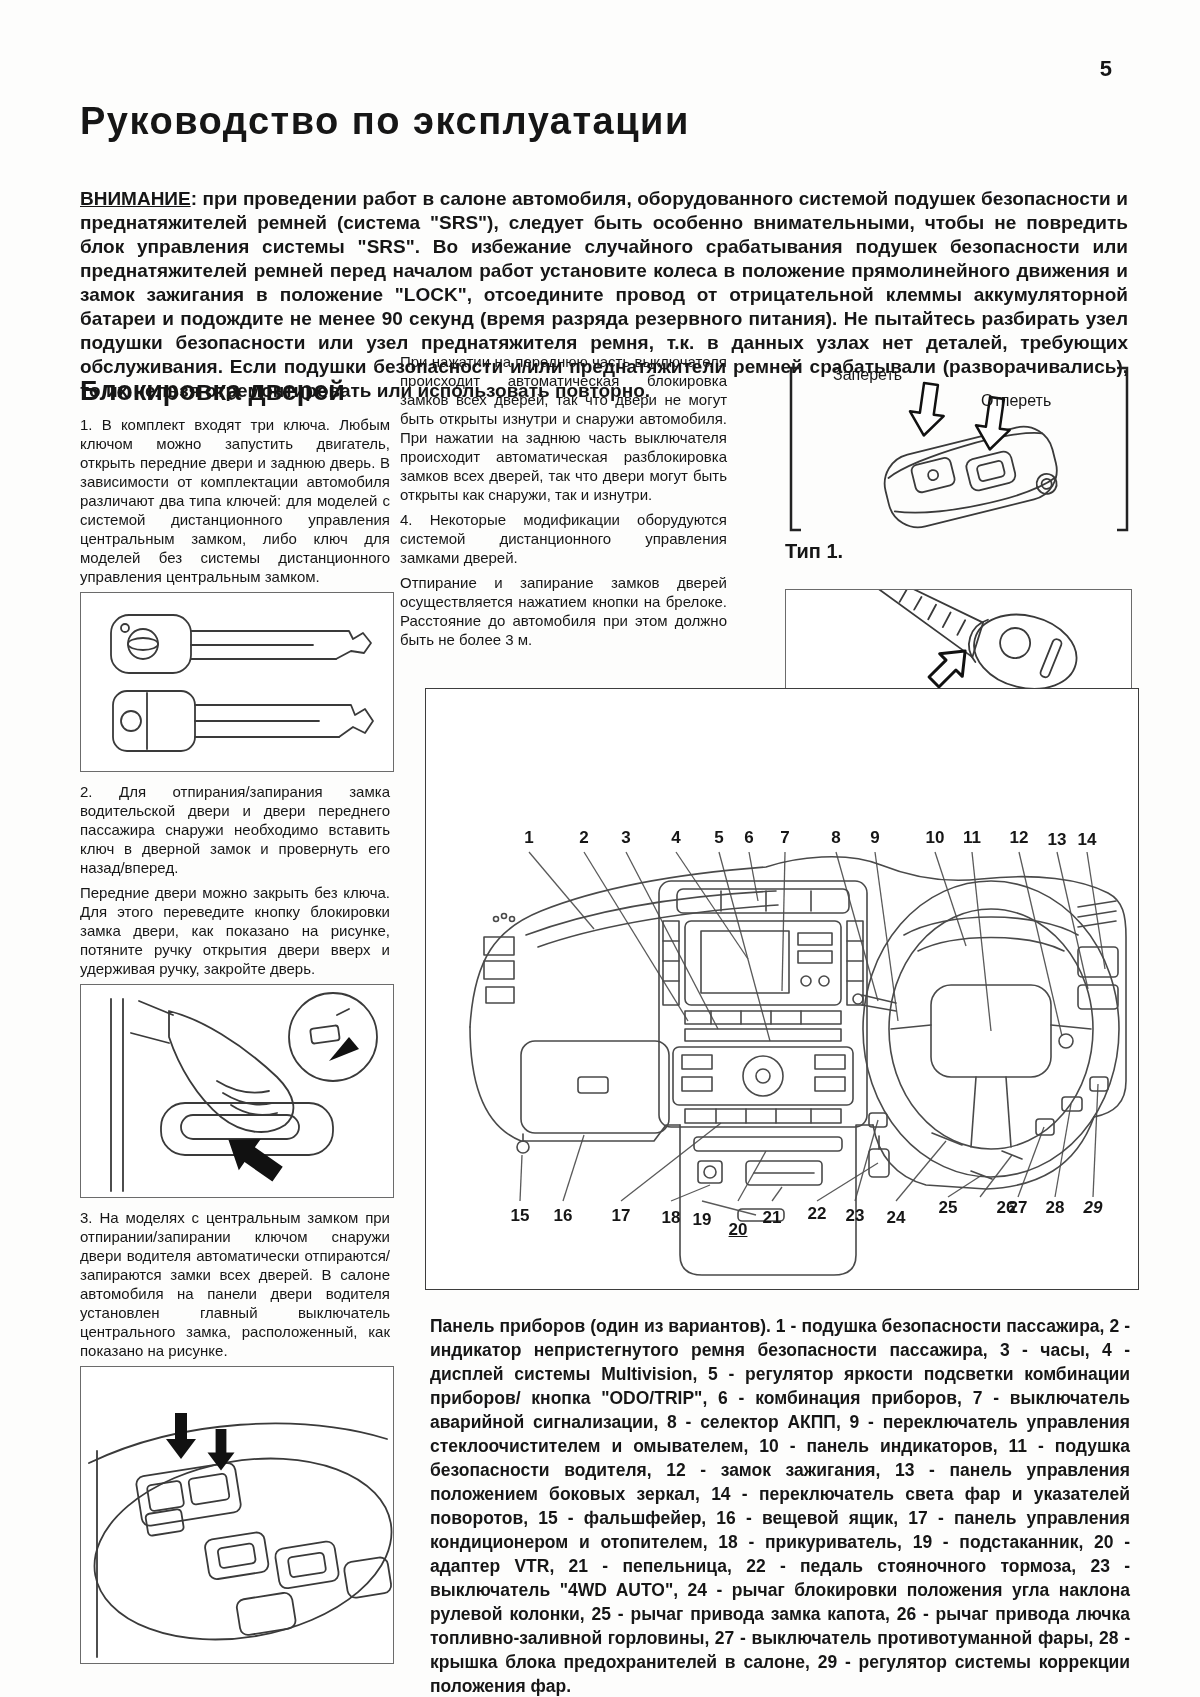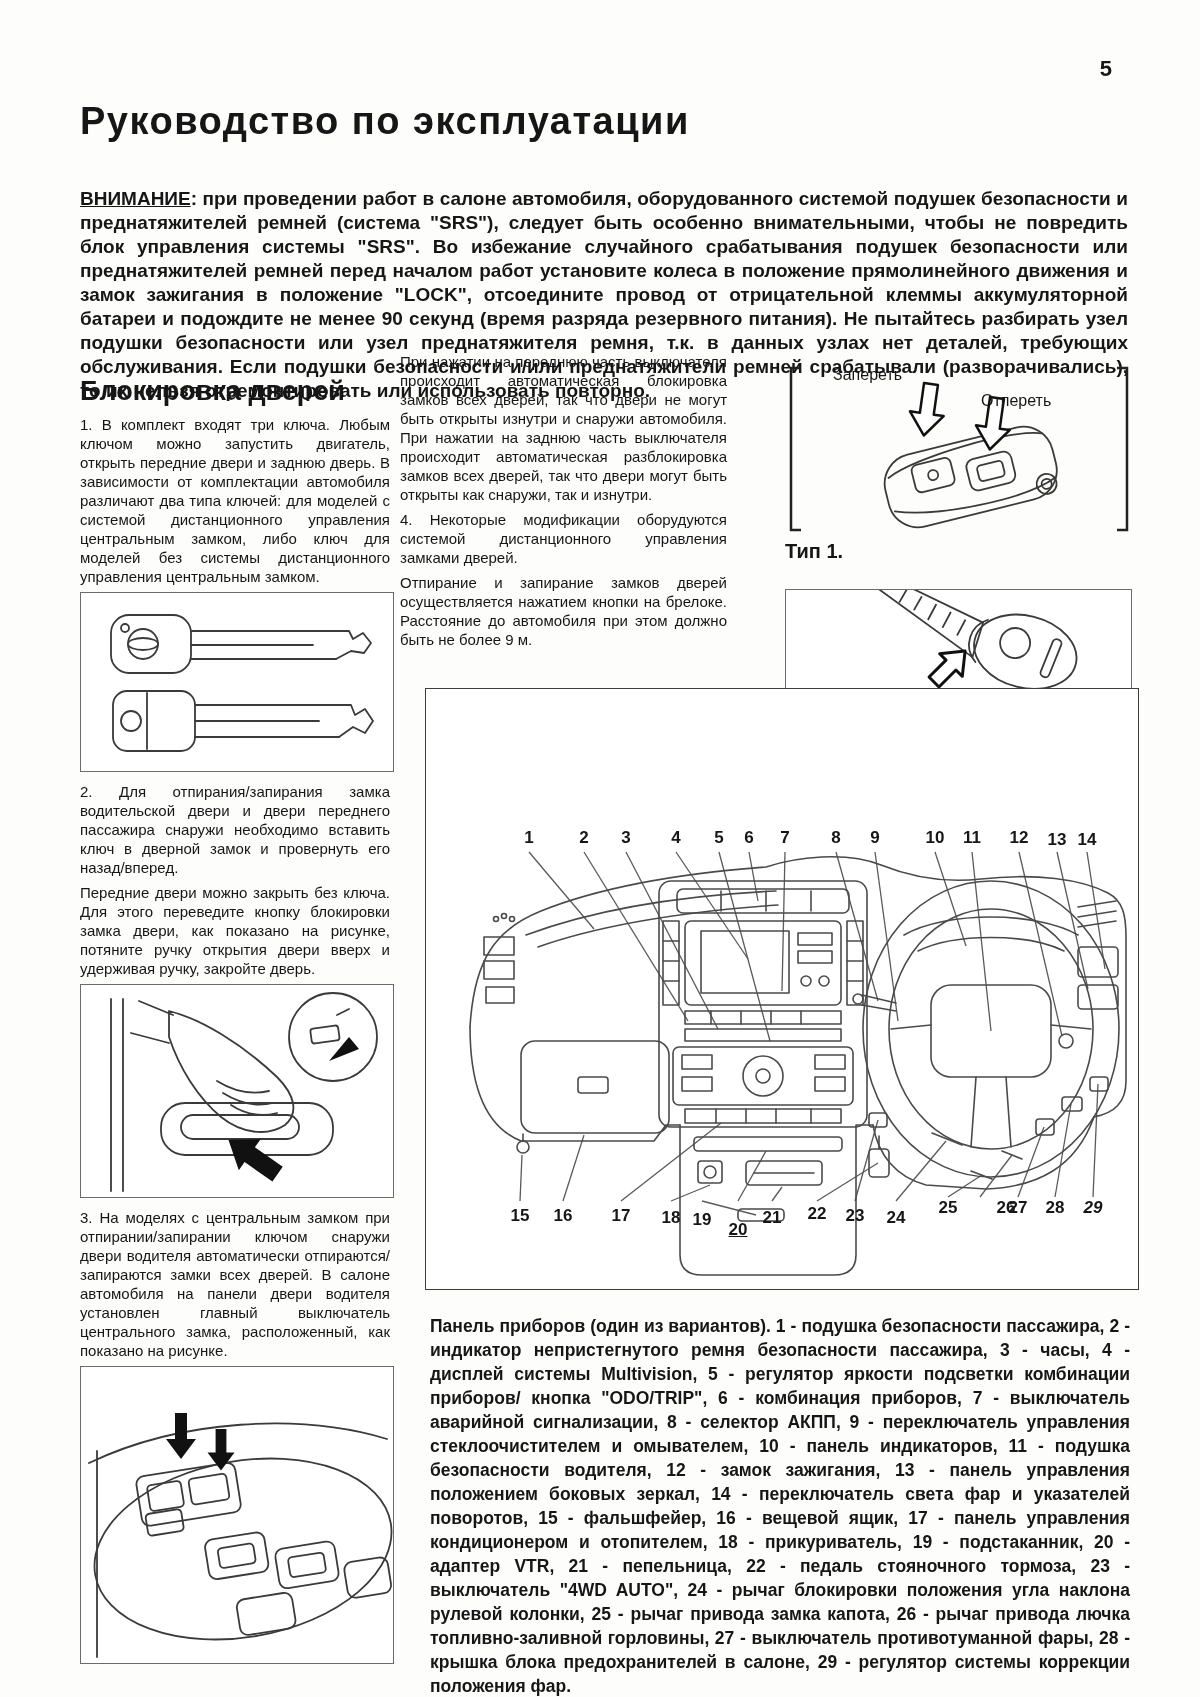--- a/index.html
+++ b/index.html
@@ -111,21 +111,21 @@
           <path transform="translate(100,46)" d="M -6,0 h12 v26 h9 l-15,20 l-15,-20 h9 Z"></path>
           <path transform="translate(140,62) scale(0.9)" d="M -6,0 h12 v26 h9 l-15,20 l-15,-20 h9 Z"></path>
         </g>
       </svg>
     </div>
   </div>
 
   <div id="mid-col">
     <p class="body-p">При нажатии на переднюю часть выключателя происходит автоматическая блокировка замков всех дверей, так что двери не могут быть открыты изнутри и снаружи автомобиля. При нажатии на заднюю часть выключателя происходит автоматическая разблокировка замков всех дверей, так что двери могут быть открыты как снаружи, так и изнутри.</p>
     <p class="body-p">4. Некоторые модификации оборудуются системой дистанционного управления замками дверей.</p>
-    <p class="body-p">Отпирание и запирание замков дверей осуществляется нажатием кнопки на брелоке. Расстояние до автомобиля при этом должно быть не более 9 м.</p>
+    <p class="body-p">Отпирание и запирание замков дверей осуществляется нажатием кнопки на брелоке. Расстояние до автомобиля при этом должно быть не более 3 м.</p>
   </div>
 
   <div id="right-col">
     <div id="fob-area">
       <svg width="348" height="184" viewBox="0 0 348 184">
         <g stroke="#222" fill="none" stroke-width="2.5">
           <path d="M 16,16 L 6,16 L 6,178 L 16,178"></path>
           <path d="M 332,16 L 342,16 L 342,178 L 332,178"></path>
         </g>
         <g stroke="#3a3a3a" fill="none" stroke-width="1.8" stroke-linejoin="round" stroke-linecap="round" transform="rotate(-14 185 118)">

